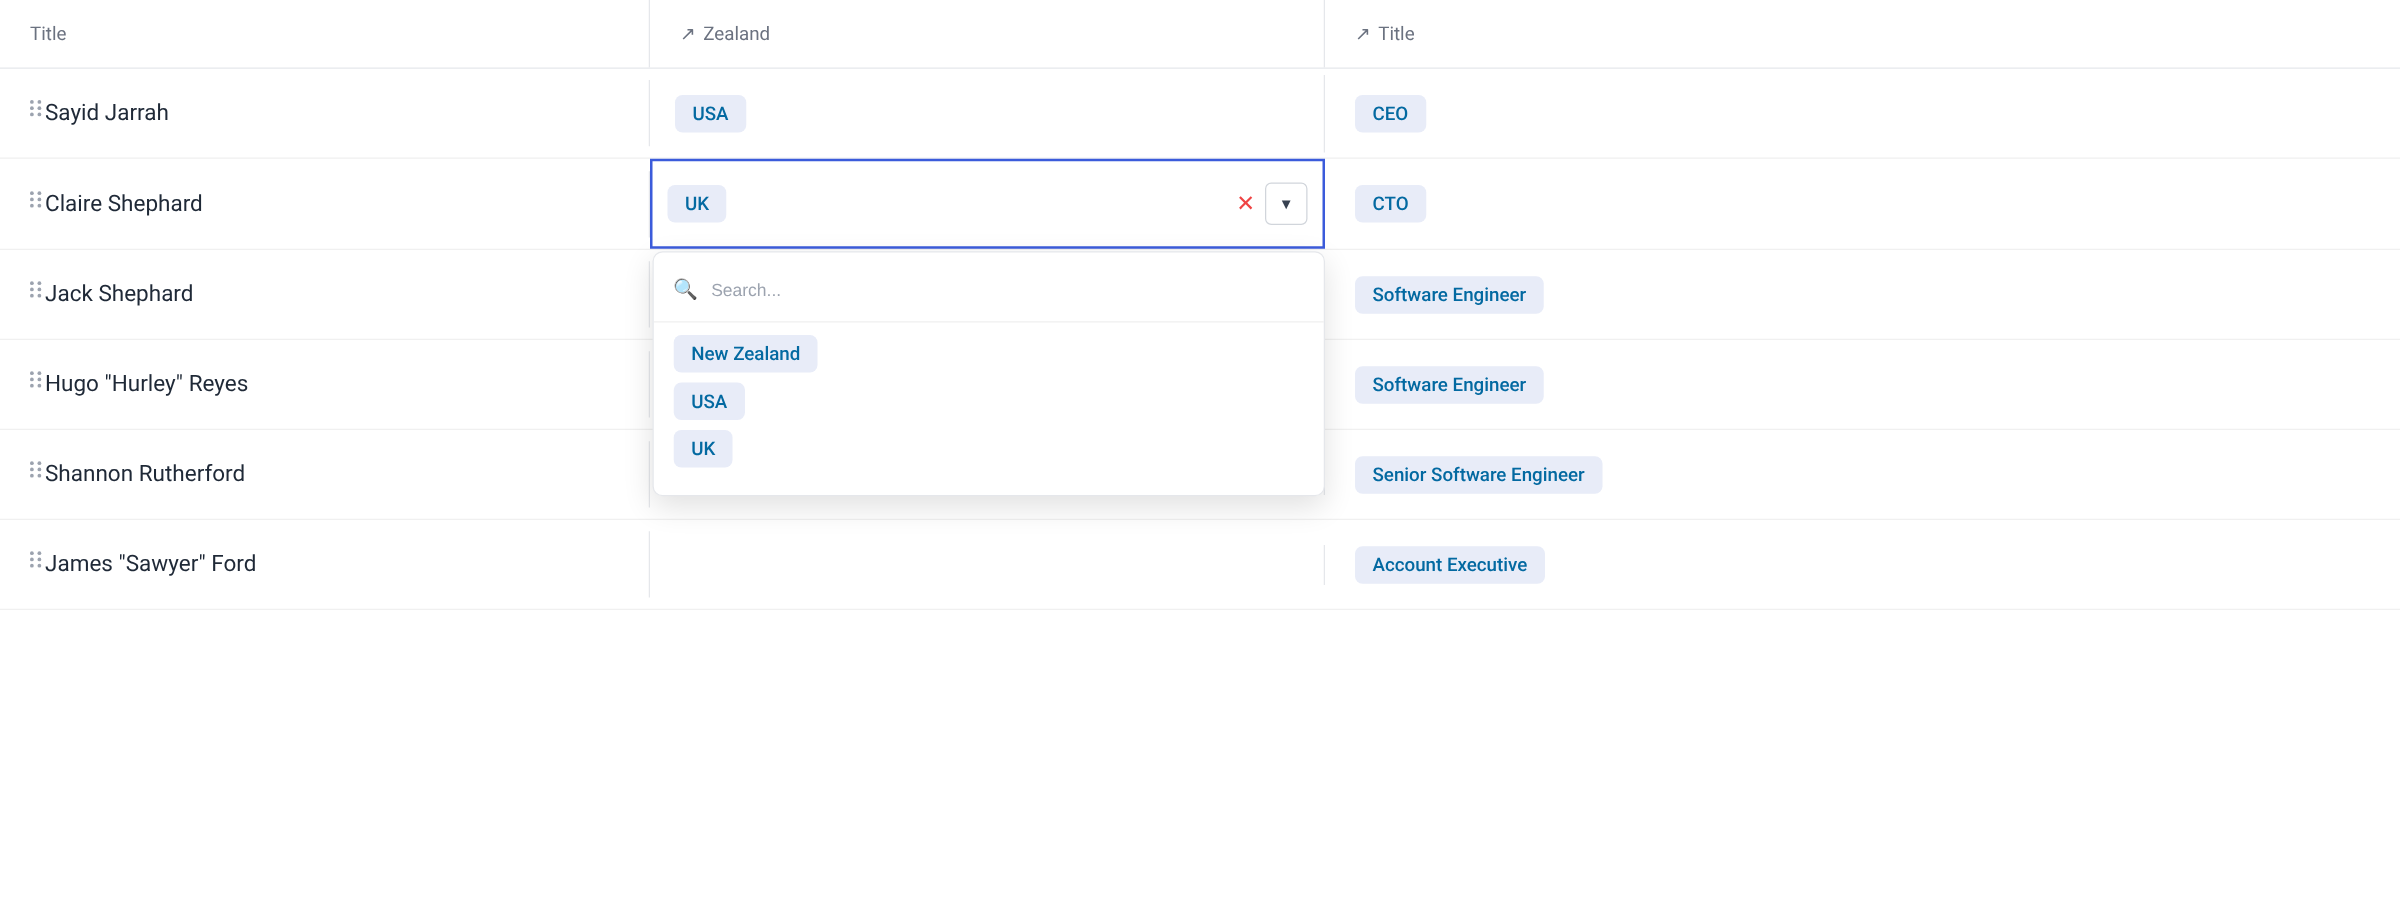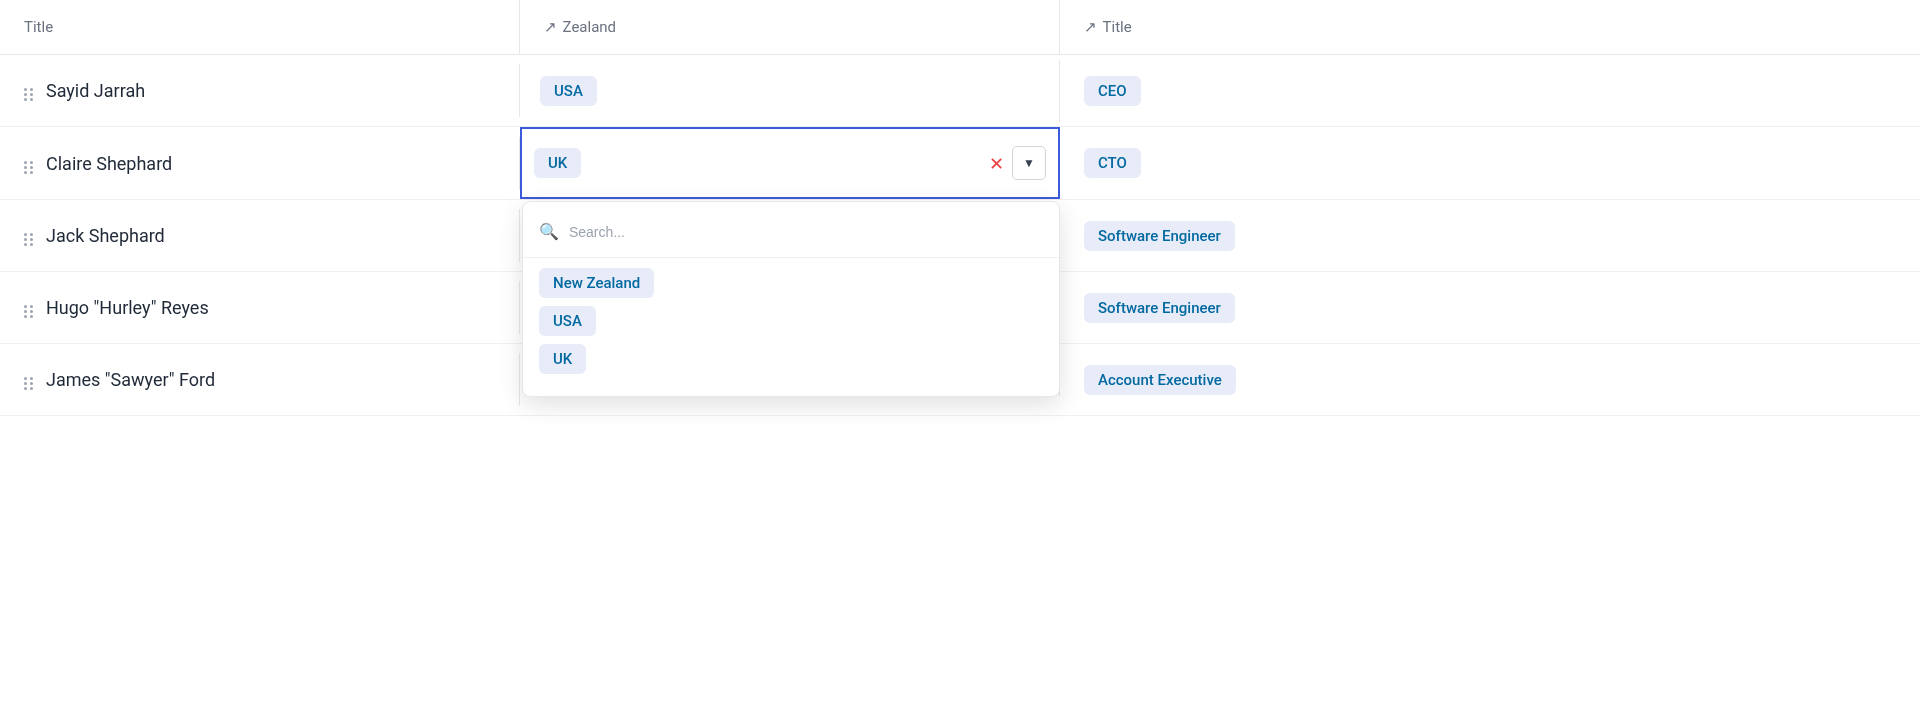--- a/index.html
+++ b/index.html
@@ -50,22 +50,22 @@
       grid-template-columns: 520px 540px 1fr;
       border-bottom: 1px solid #f0f0f0;
       align-items: center;
       min-height: 72px;
       position: relative;
     }
 
     .name-cell {
       padding: 16px 24px;
       display: flex;
-      align-items: flex-end;
-      gap: 12px;
+      align-items: flex-start;
+      gap: 2px;
       border-right: 1px solid #e5e7eb;
     }
 
     .drag-dots {
       display: grid;
       grid-template-columns: 1fr 1fr;
       gap: 2px;
       width: 10px;
     }
 
@@ -316,20 +316,38 @@
       </div>
       <span class="name-text">Hugo "Hurley" Reyes</span>
     </div>
     <div class="location-cell">
     </div>
     <div class="title-cell">
       <span class="tag">Software Engineer</span>
     </div>
   </div>
 
+  <div class="table-row">
+    <div class="name-cell">
+      <div class="drag-dots">
+        <div class="drag-dot"></div>
+        <div class="drag-dot"></div>
+        <div class="drag-dot"></div>
+        <div class="drag-dot"></div>
+        <div class="drag-dot"></div>
+        <div class="drag-dot"></div>
+      </div>
+      <span class="name-text">Shannon Rutherford</span>
+    </div>
+    <div class="location-cell">
+    </div>
+    <div class="title-cell">
+      <span class="tag">Senior Software Engineer</span>
+    </div>
+  </div>
 
   <div class="table-row">
     <div class="name-cell">
       <div class="drag-dots">
         <div class="drag-dot"></div>
         <div class="drag-dot"></div>
         <div class="drag-dot"></div>
         <div class="drag-dot"></div>
         <div class="drag-dot"></div>
         <div class="drag-dot"></div>

